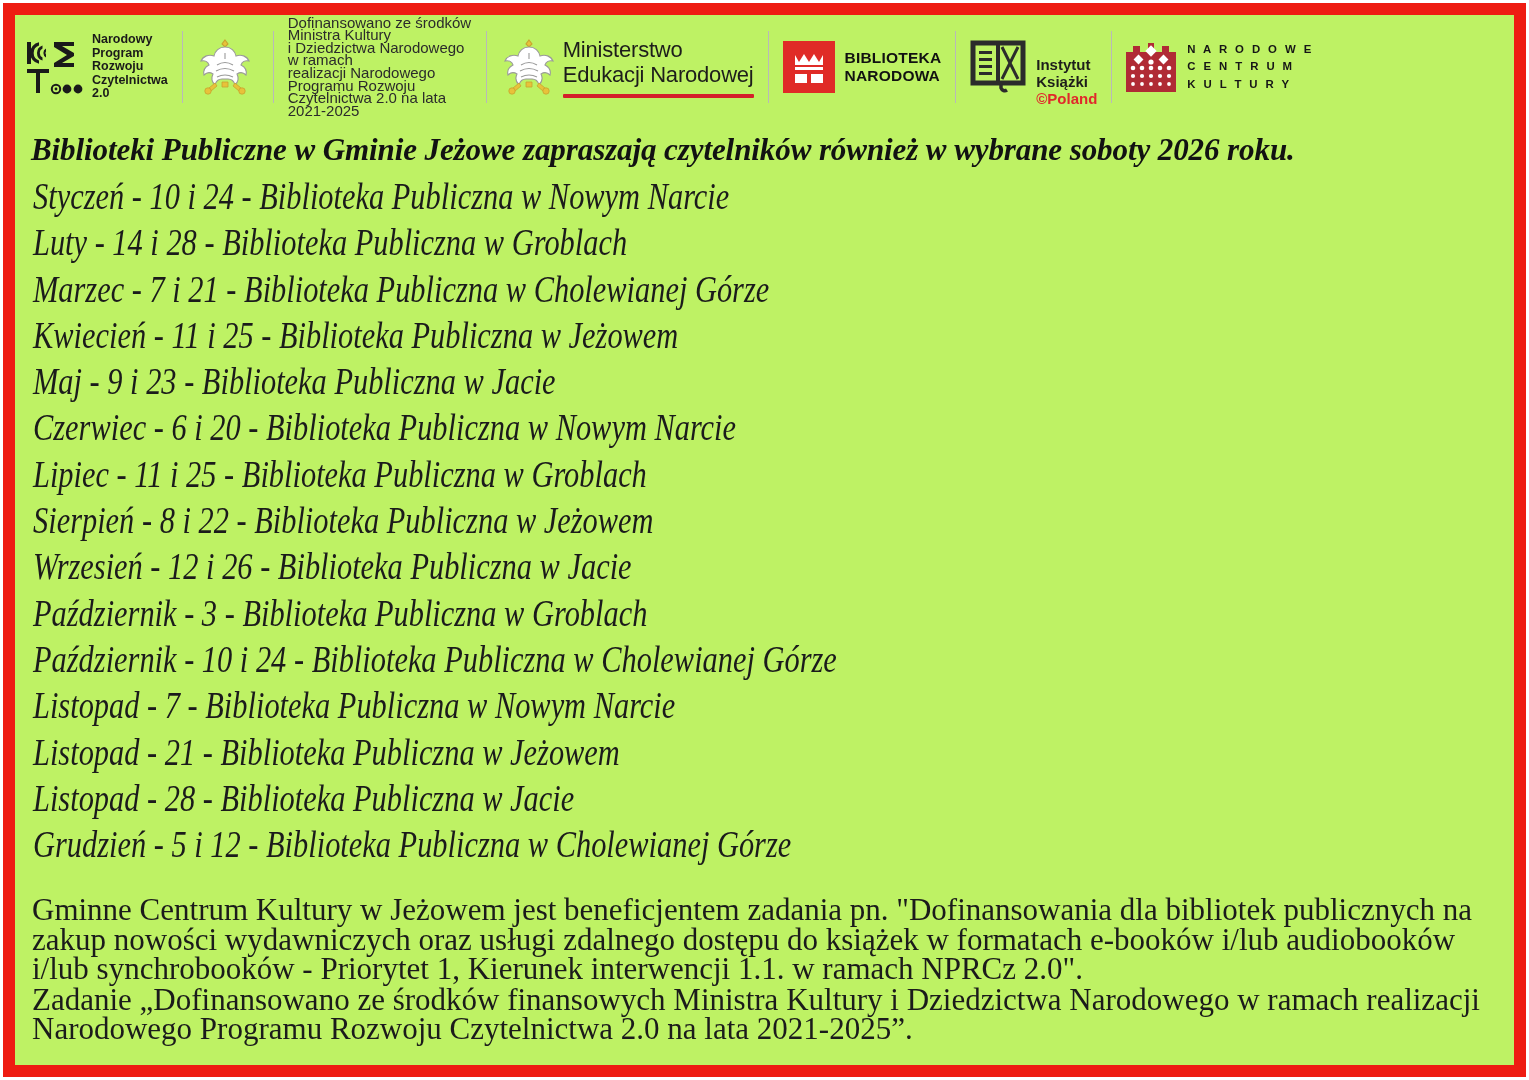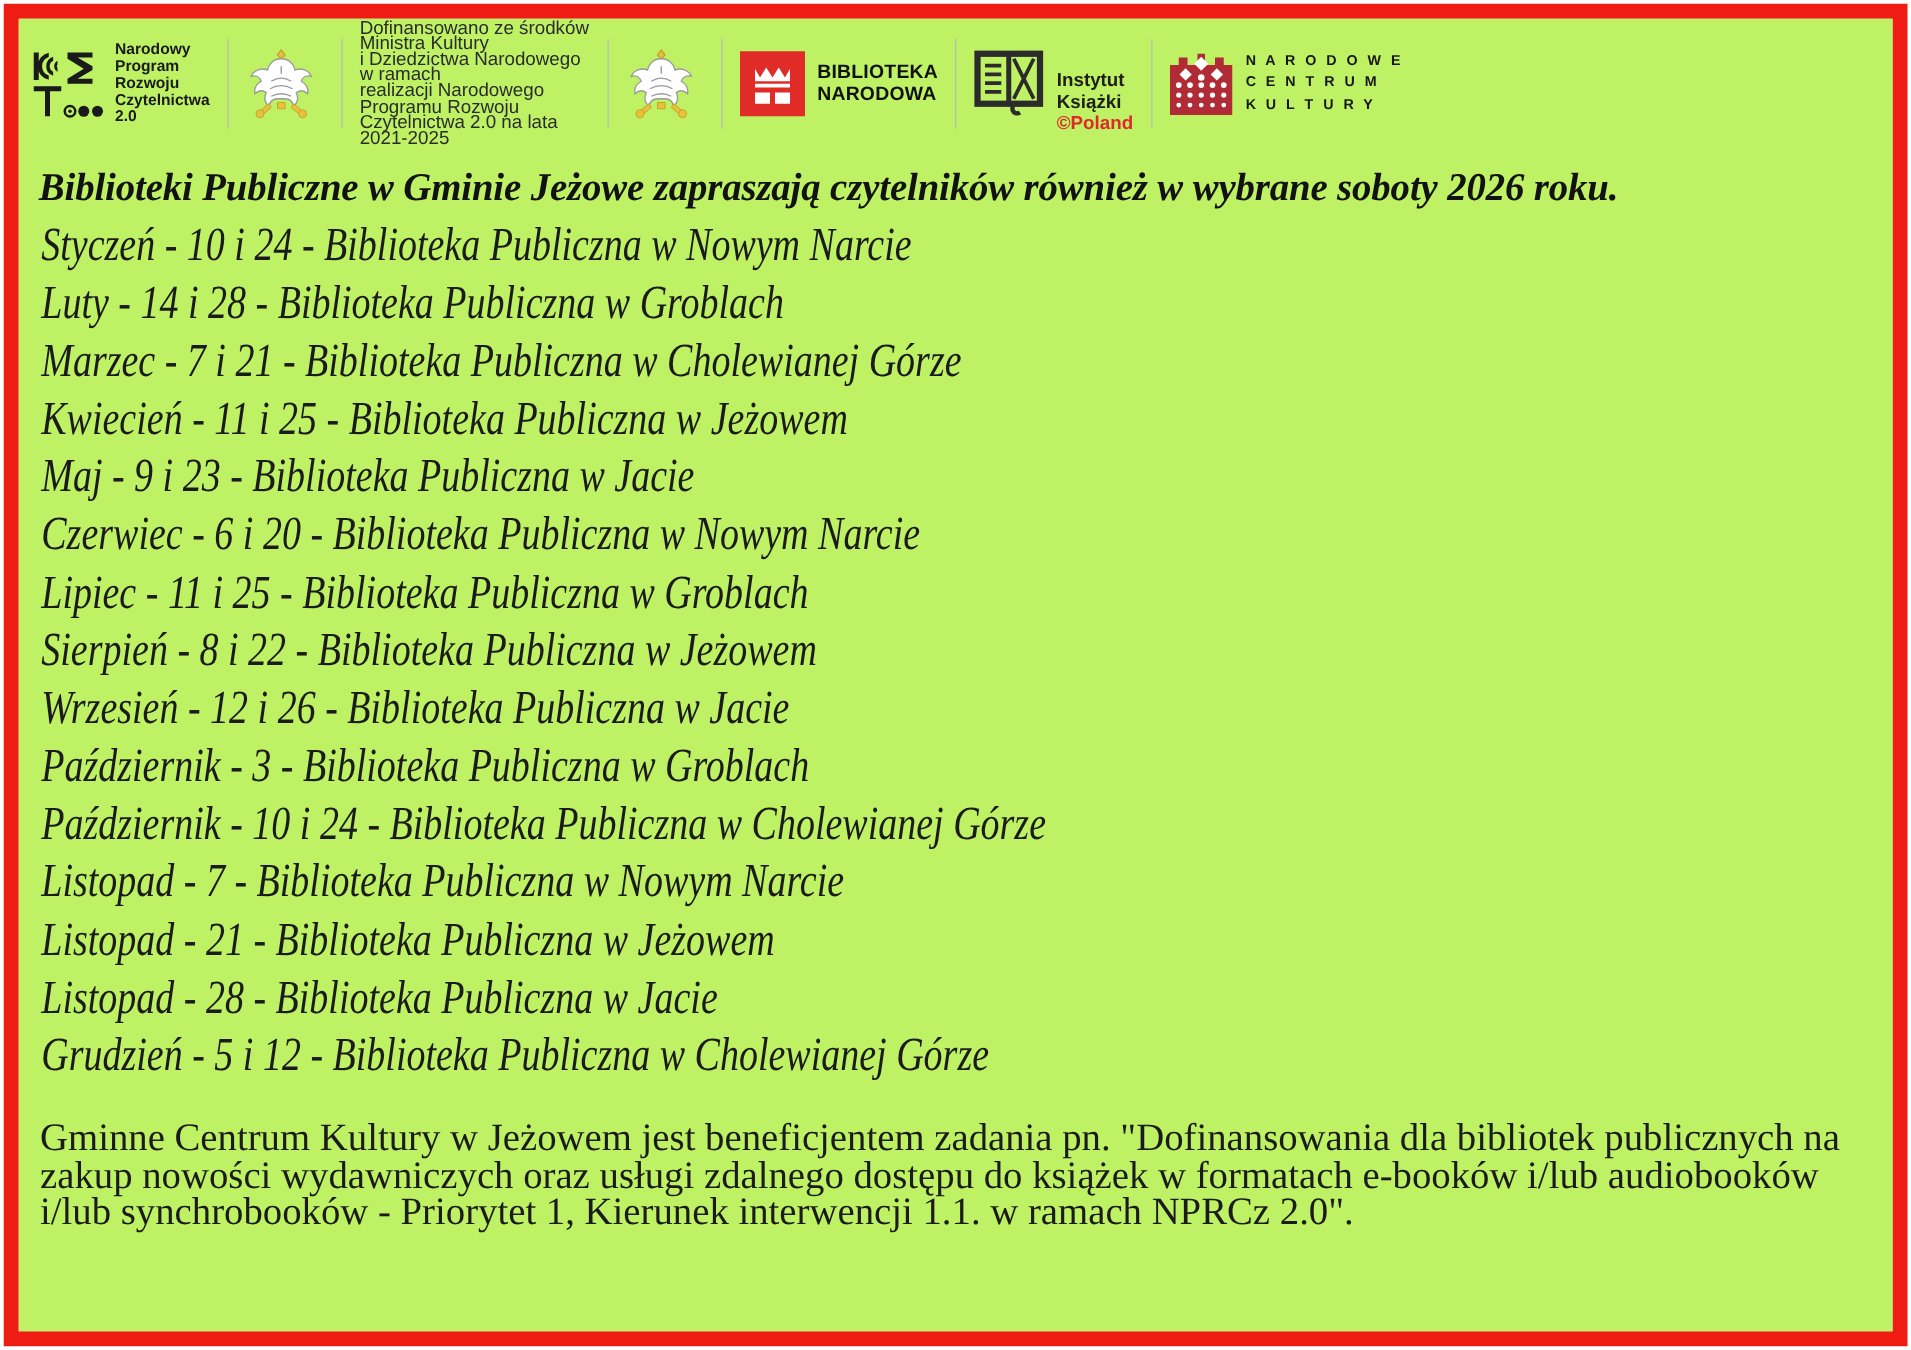--- a/index.html
+++ b/index.html
@@ -280,20 +280,22 @@
             <g fill="#e8c23a" stroke="#c8a32e" stroke-width="0.8">
               <path d="M18 48 l-6 5 2 3 6 -5z"></path>
               <path d="M38 48 l6 5 -2 3 -6 -5z"></path>
               <circle cx="11" cy="56" r="3.2"></circle>
               <circle cx="45" cy="56" r="3.2"></circle>
               <path d="M25 47 h6 v5 h-6z"></path>
             </g>
           </svg>
         </div>
         <div class="ministry-block">
+          <div class="ministry-name">Ministerstwo
+Edukacji Narodowej</div>
           <div class="ministry-rule"></div>
         </div>
       </div>
 
       <div class="divider"></div>
 
       <div class="logo-cell">
         <div class="bn-mark">
           <svg viewBox="0 0 52 52" width="52" height="52" aria-hidden="true">
             <g fill="#ffffff">
@@ -384,16 +386,17 @@
       <div class="schedule-row">Październik - 3 - Biblioteka Publiczna w Groblach</div>
       <div class="schedule-row">Październik - 10 i 24 - Biblioteka Publiczna w Cholewianej Górze</div>
       <div class="schedule-row">Listopad - 7 - Biblioteka Publiczna w Nowym Narcie</div>
       <div class="schedule-row">Listopad - 21 - Biblioteka Publiczna w Jeżowem</div>
       <div class="schedule-row">Listopad - 28 - Biblioteka Publiczna w Jacie</div>
       <div class="schedule-row">Grudzień - 5 i 12 - Biblioteka Publiczna w Cholewianej Górze</div>
     </div>
 
     <div id="footer">
       <p class="para-1">Gminne Centrum Kultury w Jeżowem jest beneficjentem zadania pn. "Dofinansowania dla bibliotek publicznych na zakup nowości wydawniczych oraz usługi zdalnego dostępu do książek w formatach e-booków i/lub audiobooków i/lub synchrobooków - Priorytet 1, Kierunek interwencji 1.1. w ramach NPRCz 2.0".</p>
+      <p class="para-2">Zadanie „Dofinansowano ze środków finansowych Ministra Kultury i Dziedzictwa Narodowego w ramach realizacji Narodowego Programu Rozwoju Czytelnictwa 2.0 na lata 2021-2025”.</p>
     </div>
 
   </div>
 </div>
 
 </body></html>

